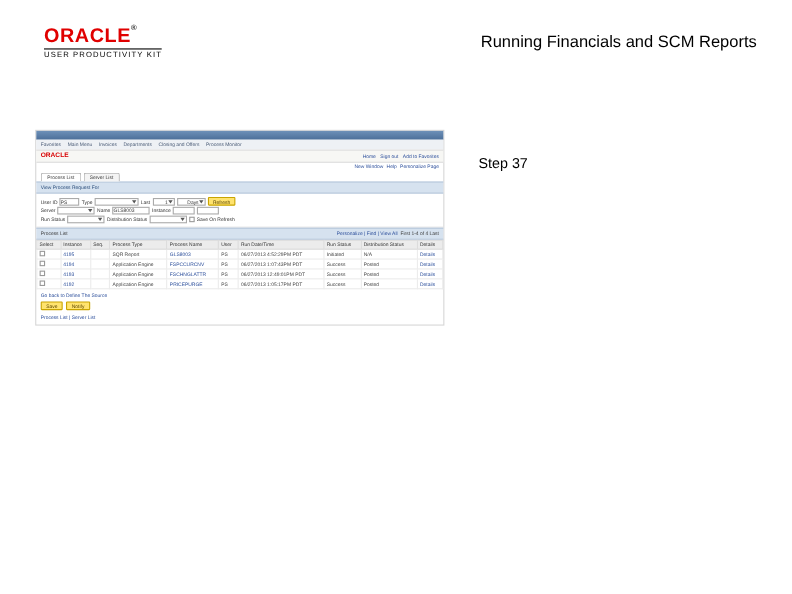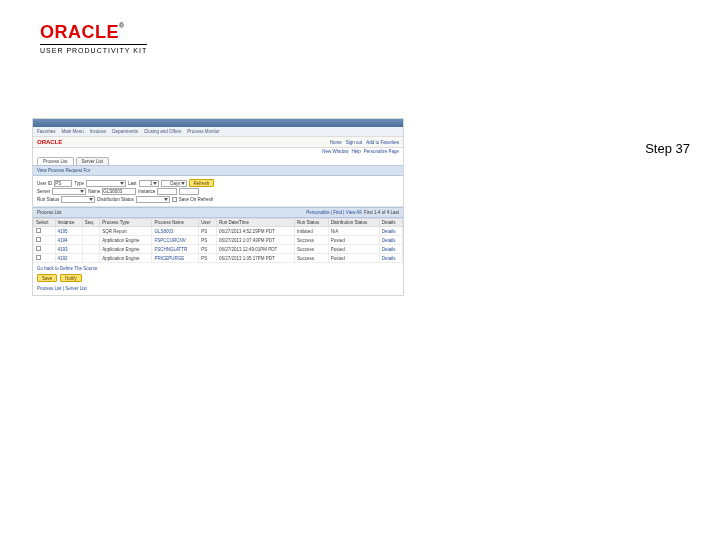--- a/index.html
+++ b/index.html
@@ -5,21 +5,21 @@
   html,body{margin:0;padding:0;width:720px;height:540px;background:#fff;font-family:Arial,Helvetica,sans-serif;color:#000;}
   .page{position:relative;width:720px;height:540px;}
   
   .logo-area{position:absolute;left:40px;top:22px;}
   .logo-oracle{font-family:"Arial Black",Arial,sans-serif;font-weight:900;color:#e00000;font-size:18px;letter-spacing:0.5px;}
   .logo-tm{font-size:7px;vertical-align:top;color:#000;}
   .logo-sub{font-size:7px;letter-spacing:1px;color:#000;border-top:1px solid #000;padding-top:2px;margin-top:1px;}
   
   .title{position:absolute;right:32px;top:30px;font-size:15px;}
   
-  .right{position:absolute;left:435px;top:140px;width:255px;font-size:13px;line-height:1.35;text-align:right;}
+  .right{position:absolute;left:435px;top:140px;width:255px;font-size:13px;line-height:1.35;}
   .step{margin-bottom:22px;}
   .instr u{text-decoration:underline;}
   
   .thumb{position:absolute;left:32px;top:118px;width:370px;font-size:4.5px;border:1px solid #d6d6d6;background:#fff;color:#3a3a3a;}
   .thumb *{box-sizing:border-box;}
   .ban{height:8px;background:linear-gradient(#6d90b8,#4c6f99);}
   .menubar{display:flex;gap:6px;padding:2px 4px;background:#eef1f5;color:#4a5b76;}
   .orabar{display:flex;align-items:center;justify-content:space-between;padding:2px 4px;background:#f7f7f4;border-top:1px solid #ddd;border-bottom:1px solid #ddd;}
   .orabar .mini-oracle{color:#d80000;font-weight:900;font-size:6px;}
   .orabar .right-links{display:flex;gap:4px;color:#4a5b76;}
@@ -45,20 +45,21 @@
   .foot3{padding:0 4px 4px 4px;color:#2a4d9a;}
 </style>
 </head>
 <body>
 <div class="page">
 
   <div class="logo-area">
     <span class="logo-oracle">ORACLE</span><span class="logo-tm">®</span>
     <div class="logo-sub">USER PRODUCTIVITY KIT</div>
   </div>
+  <div class="title">Running Financials and SCM Reports</div>
 
   <div class="right">
     <div class="step">Step 37</div>
   </div>
 
   <div class="thumb">
     <div class="ban"></div>
     <div class="menubar">
       <span>Favorites</span>
       <span>Main Menu</span>

